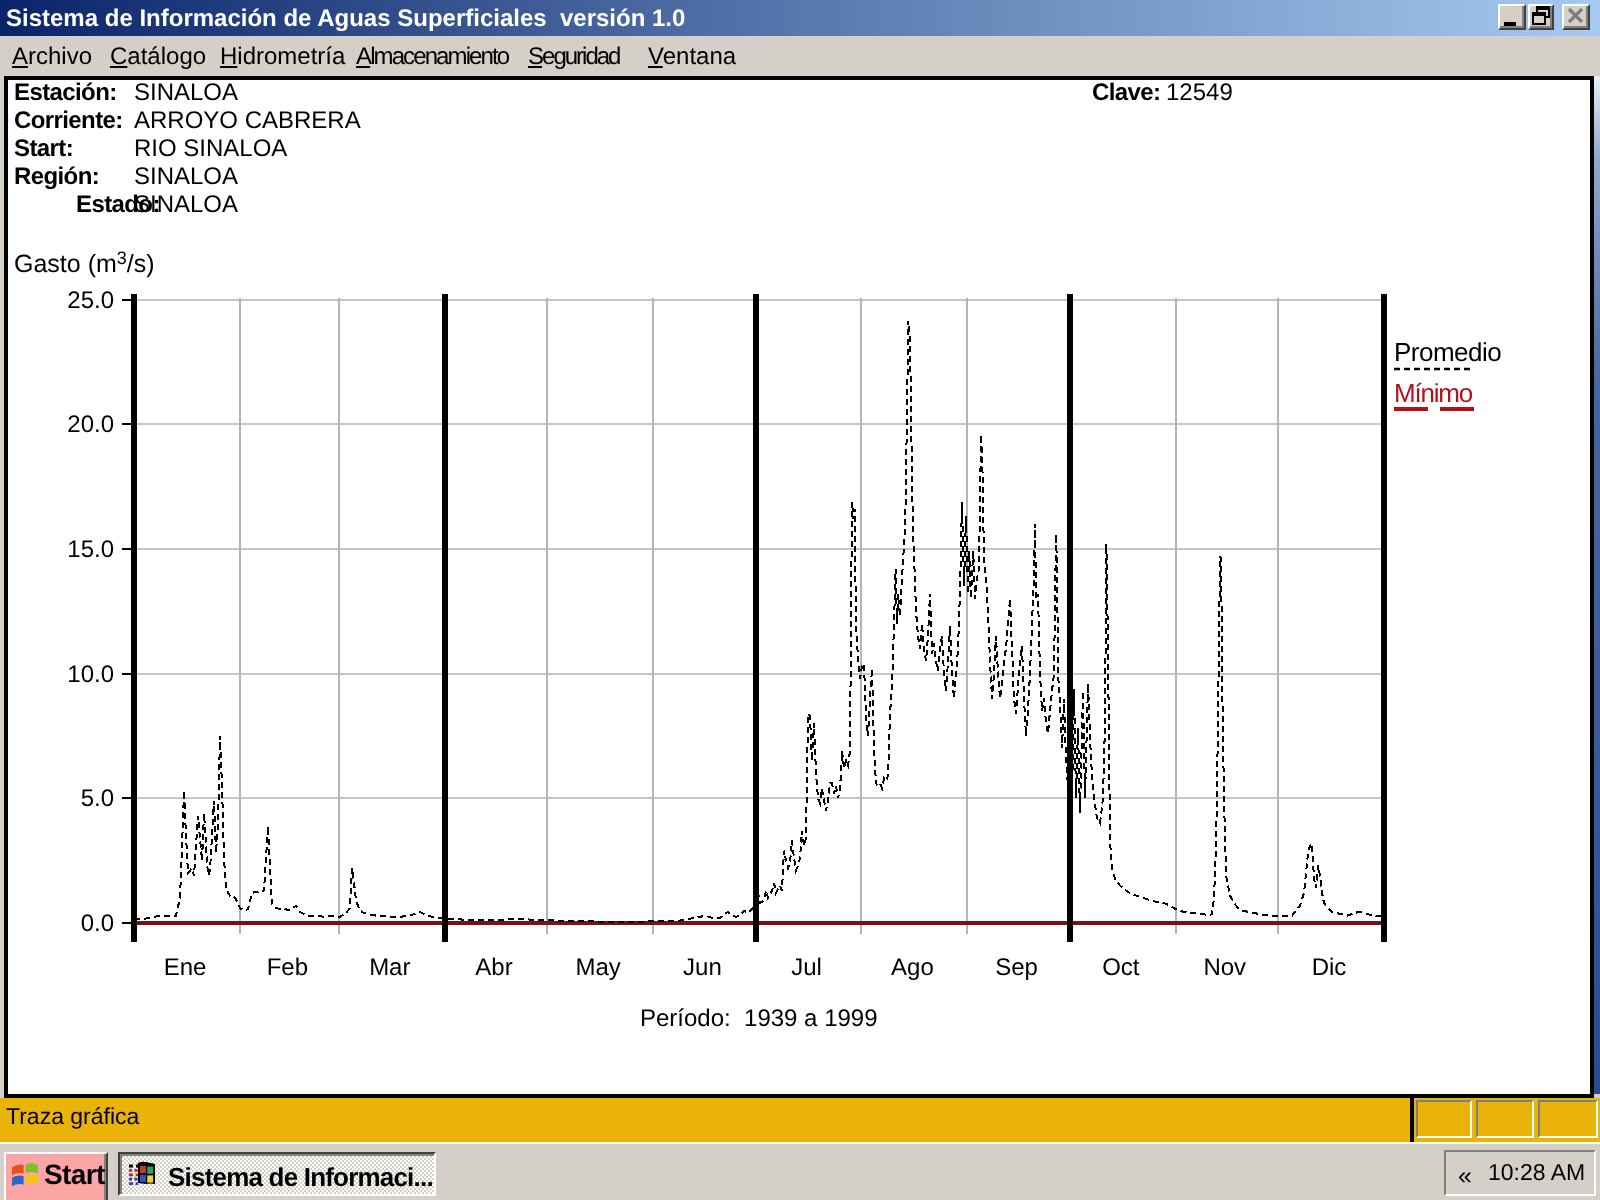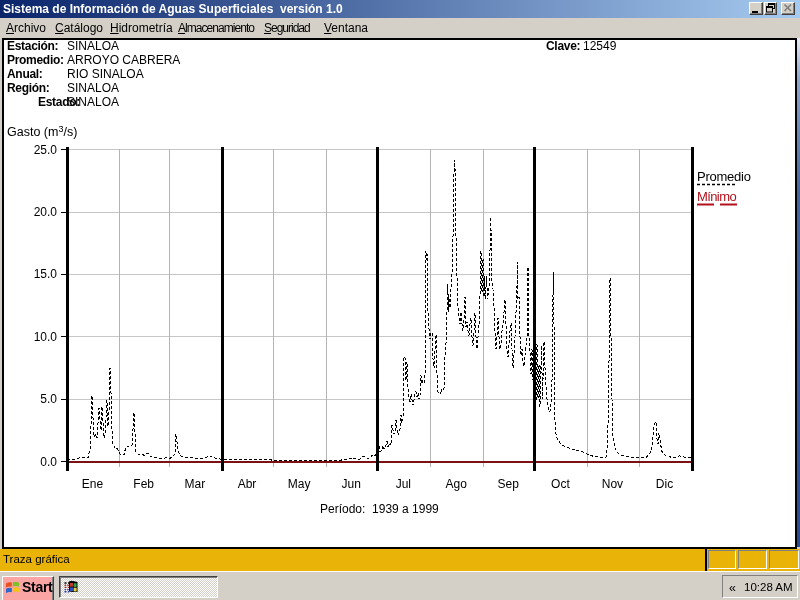--- a/index.html
+++ b/index.html
@@ -67,23 +67,23 @@
   <div id="menu">
     <span style="left:6px;"><u>A</u>rchivo</span>
     <span style="left:55px;"><u>C</u>atálogo</span>
     <span style="left:110px;"><u>H</u>idrometría</span>
     <span style="left:178px; letter-spacing:-0.95px;"><u>A</u>lmacenamiento</span>
     <span style="left:264px; letter-spacing:-1px;"><u>S</u>eguridad</span>
     <span style="left:324px;"><u>V</u>entana</span>
   </div>
   <div class="lab" style="left:7px; top:39px;">Estación:</div>
     <div class="val" style="left:67px; top:39px;">SINALOA</div>
-  <div class="lab" style="left:7px; top:53px;">Promedio:</div>
+  <div class="lab" style="left:7px; top:53px;">Corriente:</div>
     <div class="val" style="left:67px; top:53px;">ARROYO CABRERA</div>
-  <div class="lab" style="left:7px; top:67px;">Anual:</div>
+  <div class="lab" style="left:7px; top:67px;">Start:</div>
     <div class="val" style="left:67px; top:67px;">RIO SINALOA</div>
   <div class="lab" style="left:7px; top:81px;">Región:</div>
     <div class="val" style="left:67px; top:81px;">SINALOA</div>
   <div class="lab" style="left:7px; top:95px;padding-left:31px;">Estado:</div>
     <div class="val" style="left:67px; top:95px;">SINALOA</div>
   <div class="lab" style="left:546px; top:39px;">Clave:</div>
     <div class="val" style="left:583px; top:39px;">12549</div>
   <div class="val" style="left:7px; top:124px; font-size:12.5px;">Gasto (m<span style="font-size:9px; vertical-align:4px;">3</span>/s)</div>
   <div class="val" style="left:320px; top:502px;">Período:&nbsp; 1939 a 1999</div>
   <svg width="800" height="600" viewBox="0 0 800 600" style="position:absolute;left:0;top:0;">
@@ -159,19 +159,20 @@
         <rect x="7" y="4" width="3" height="3.6" fill="#c03a2b"></rect>
         <rect x="10.6" y="4.3" width="3" height="3.6" fill="#2ea44f"></rect>
         <rect x="7" y="8.4" width="3" height="3.6" fill="#2b50c0"></rect>
         <rect x="10.6" y="8.7" width="3" height="3.6" fill="#e8d23f"></rect>
         <path d="M1.5 4 L3.5 4 M5 4 L6 4" stroke="#000" stroke-width="1.4"></path>
         <path d="M1.5 6.2 L3 6.2 M4.2 6.2 L5.8 6.2" stroke="#b03030" stroke-width="1.4"></path>
         <path d="M1.5 8.4 L3.5 8.4 M4.8 8.4 L6 8.4" stroke="#b03030" stroke-width="1.4"></path>
         <path d="M1.5 10.6 L3 10.6 M4.2 10.6 L5.8 10.6" stroke="#3040b0" stroke-width="1.4"></path>
         <path d="M1.5 12.8 L3.5 12.8 M4.8 12.8 L6 12.8" stroke="#3040b0" stroke-width="1.4"></path>
       </svg>
+      <div class="s">Sistema de Informaci...</div>
     </div>
     <div id="clock">
         <span style="position:absolute;left:6px;top:5px;font-size:12.5px;">«</span>
         <span style="position:absolute;left:21px;top:5px;">10:28 AM</span>
       </div>
   </div>
 </div>
 
 </body></html>

